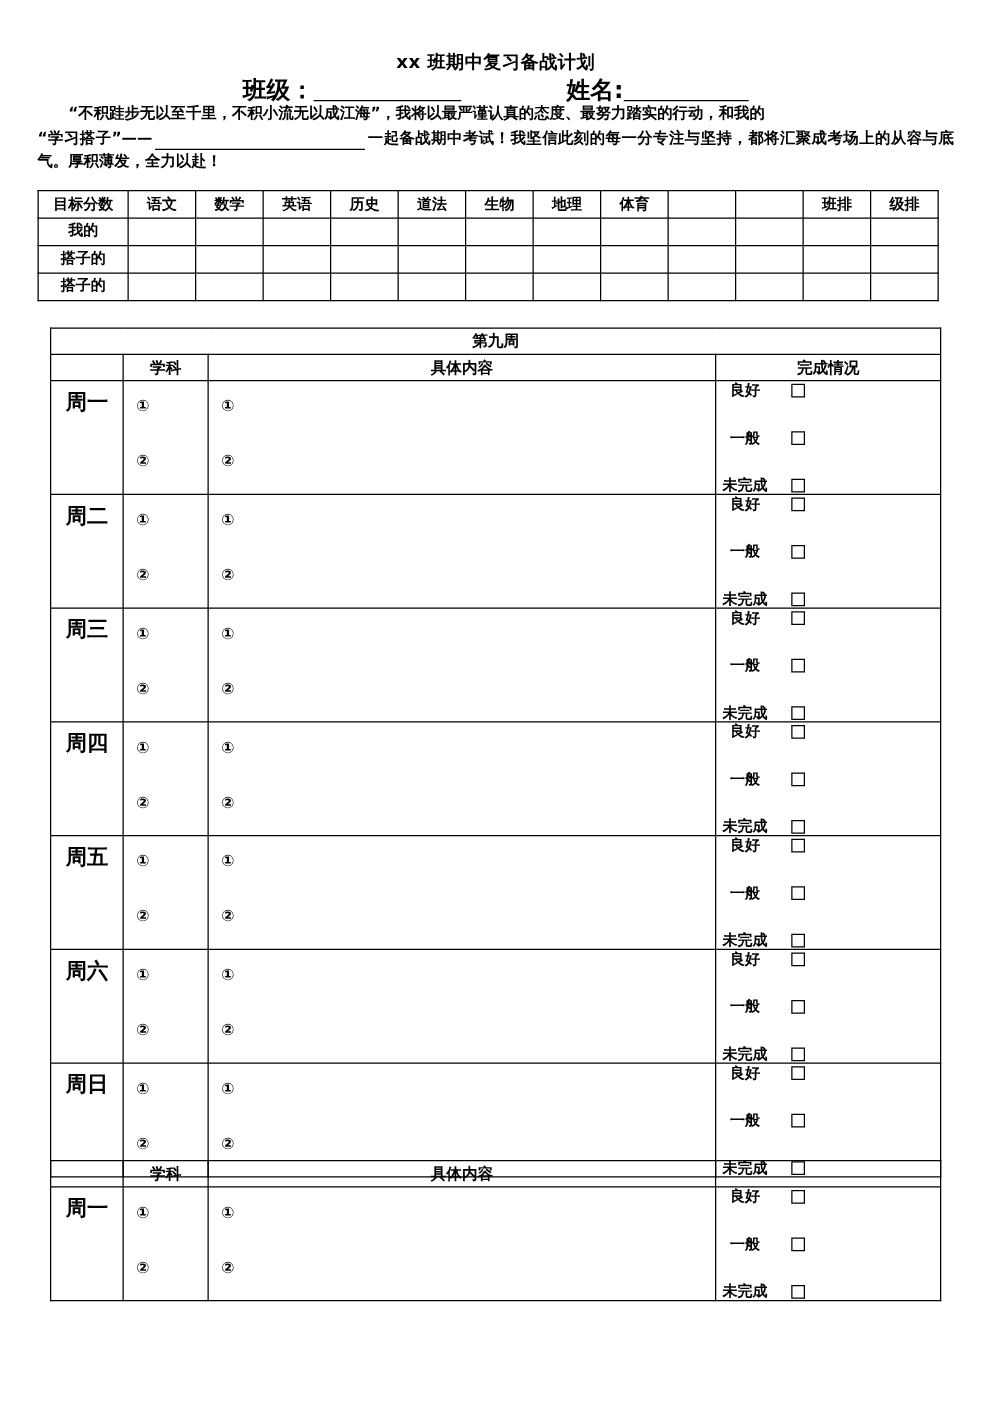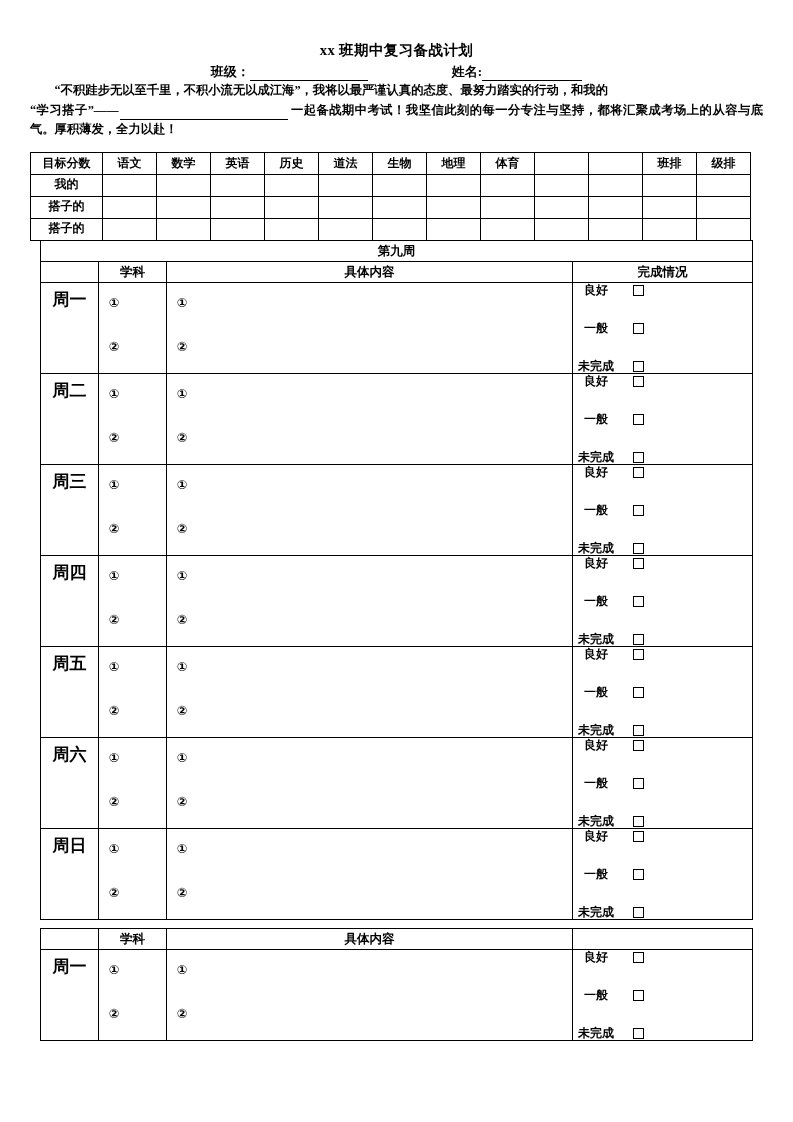--- a/index.html
+++ b/index.html
@@ -24,37 +24,36 @@
     height: 1122px;
     box-sizing: border-box;
   }
 
   
   .title-block {
     position: absolute;
     left: 30px;
     top: 40px;
     width: 733px;
-    font-family: Liberation Serif, serif;
   }
   .doc-title {
     text-align: center;
     font-size: 14.5px;
     font-weight: bold;
     letter-spacing: 0.4px;
     line-height: 20px;
     margin: 0;
   }
   .idline {
     display: flex;
     justify-content: center;
     align-items: flex-end;
     gap: 84px;
     margin-top: 3px;
-    font-size: 13px;
+    font-size: 19px;
     font-weight: bold;
     line-height: 18px;
   }
   .idfield {
     display: flex;
     align-items: flex-end;
     white-space: nowrap;
   }
   .idfield .lbl { font-weight: bold; }
   .blank-rule {
@@ -112,21 +111,21 @@
     line-height: 21px;
   }
   #score-table td.head { font-size: 12px; }
   #score-table td.rowlbl { font-size: 12px; font-family: Liberation Mono, monospace; }
 
   
   table.week {
     left: 40px;
     width: 712px;
   }
-  #week-9-table { top: 240px; padding-left: 14px; }
+  #week-9-table { top: 262px; padding-left: 14px; }
   #week-10-table { top: 928px; }
 
   table.week td {
     border: 1px solid #000;
   }
   table.week td.week-title {
     height: 20px;
     line-height: 20px;
     font-size: 12.5px;
   }

